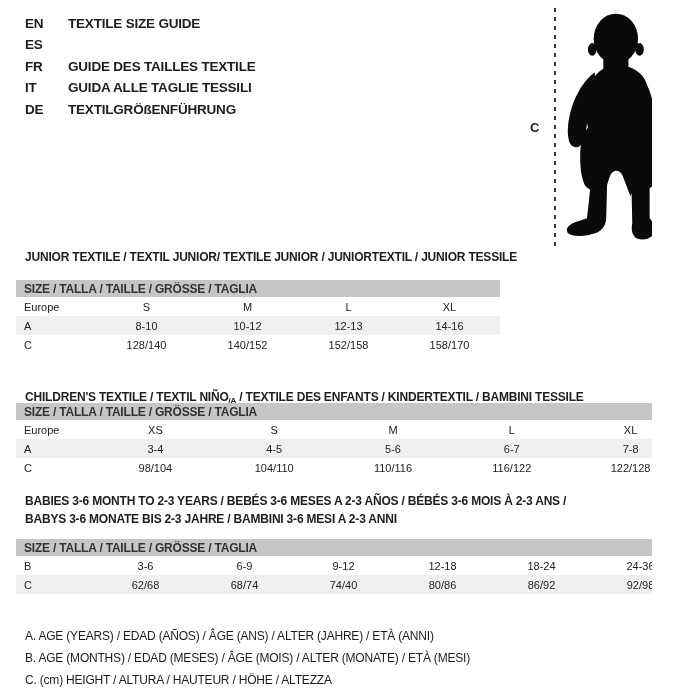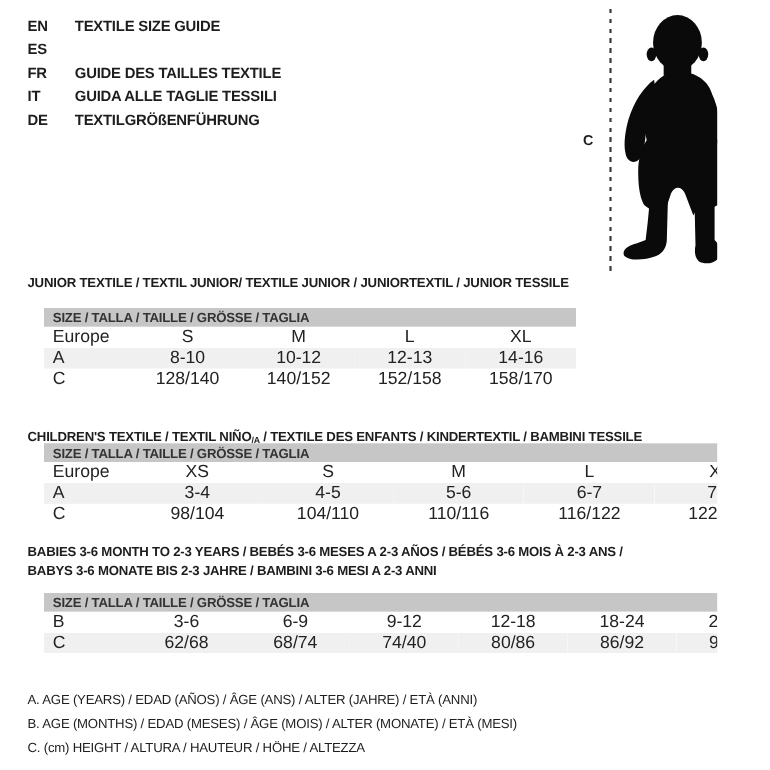--- a/index.html
+++ b/index.html
@@ -22,27 +22,27 @@
   .measure-c { position:absolute; left:530px; top:120px; font-size:13px; font-weight:bold; }
   .baby-svg { position:absolute; left:556px; top:5px; }
 
   
   .tbl-title {
     position:absolute; left:25px; font-size:12px; font-weight:bold;
     letter-spacing:-0.2px; white-space:nowrap;
   }
   .tbl-title sub { font-size:8px; vertical-align:-2px; }
   .tbl-title.two-line { line-height:18px; }
-  .guide-table { position:absolute; left:16px; border-collapse:collapse; table-layout:fixed;margin-left:24px; }
+  .guide-table { position:absolute; left:16px; border-collapse:collapse; table-layout:fixed; }
   .guide-table td { padding:0; overflow:hidden; white-space:nowrap; }
   .guide-table .bar td {
     background:#c6c6c6; height:17px; font-size:12px; font-weight:600;
     color:#333; text-align:left; padding-left:8px; letter-spacing:-0.2px;
   }
-  .guide-table tbody td { height:19px; text-align:center; font-size:16px; color:#222; }
+  .guide-table tbody td { height:19px; text-align:center; font-size:11px; color:#222; }
   .guide-table tbody td.lbl { text-align:left; padding-left:8px; }
   .guide-table tbody tr:nth-child(even) td { background:#f0f0f0; }
 
   #t1-title { top:250px; }
   #t1 { top:280px; width:484px; }
   #t2-title { top:390px; }
   #t2 { top:403px; width:674px; }
   #t3-title { top:492px; }
   #t3 { top:539px; width:674px; }
 

